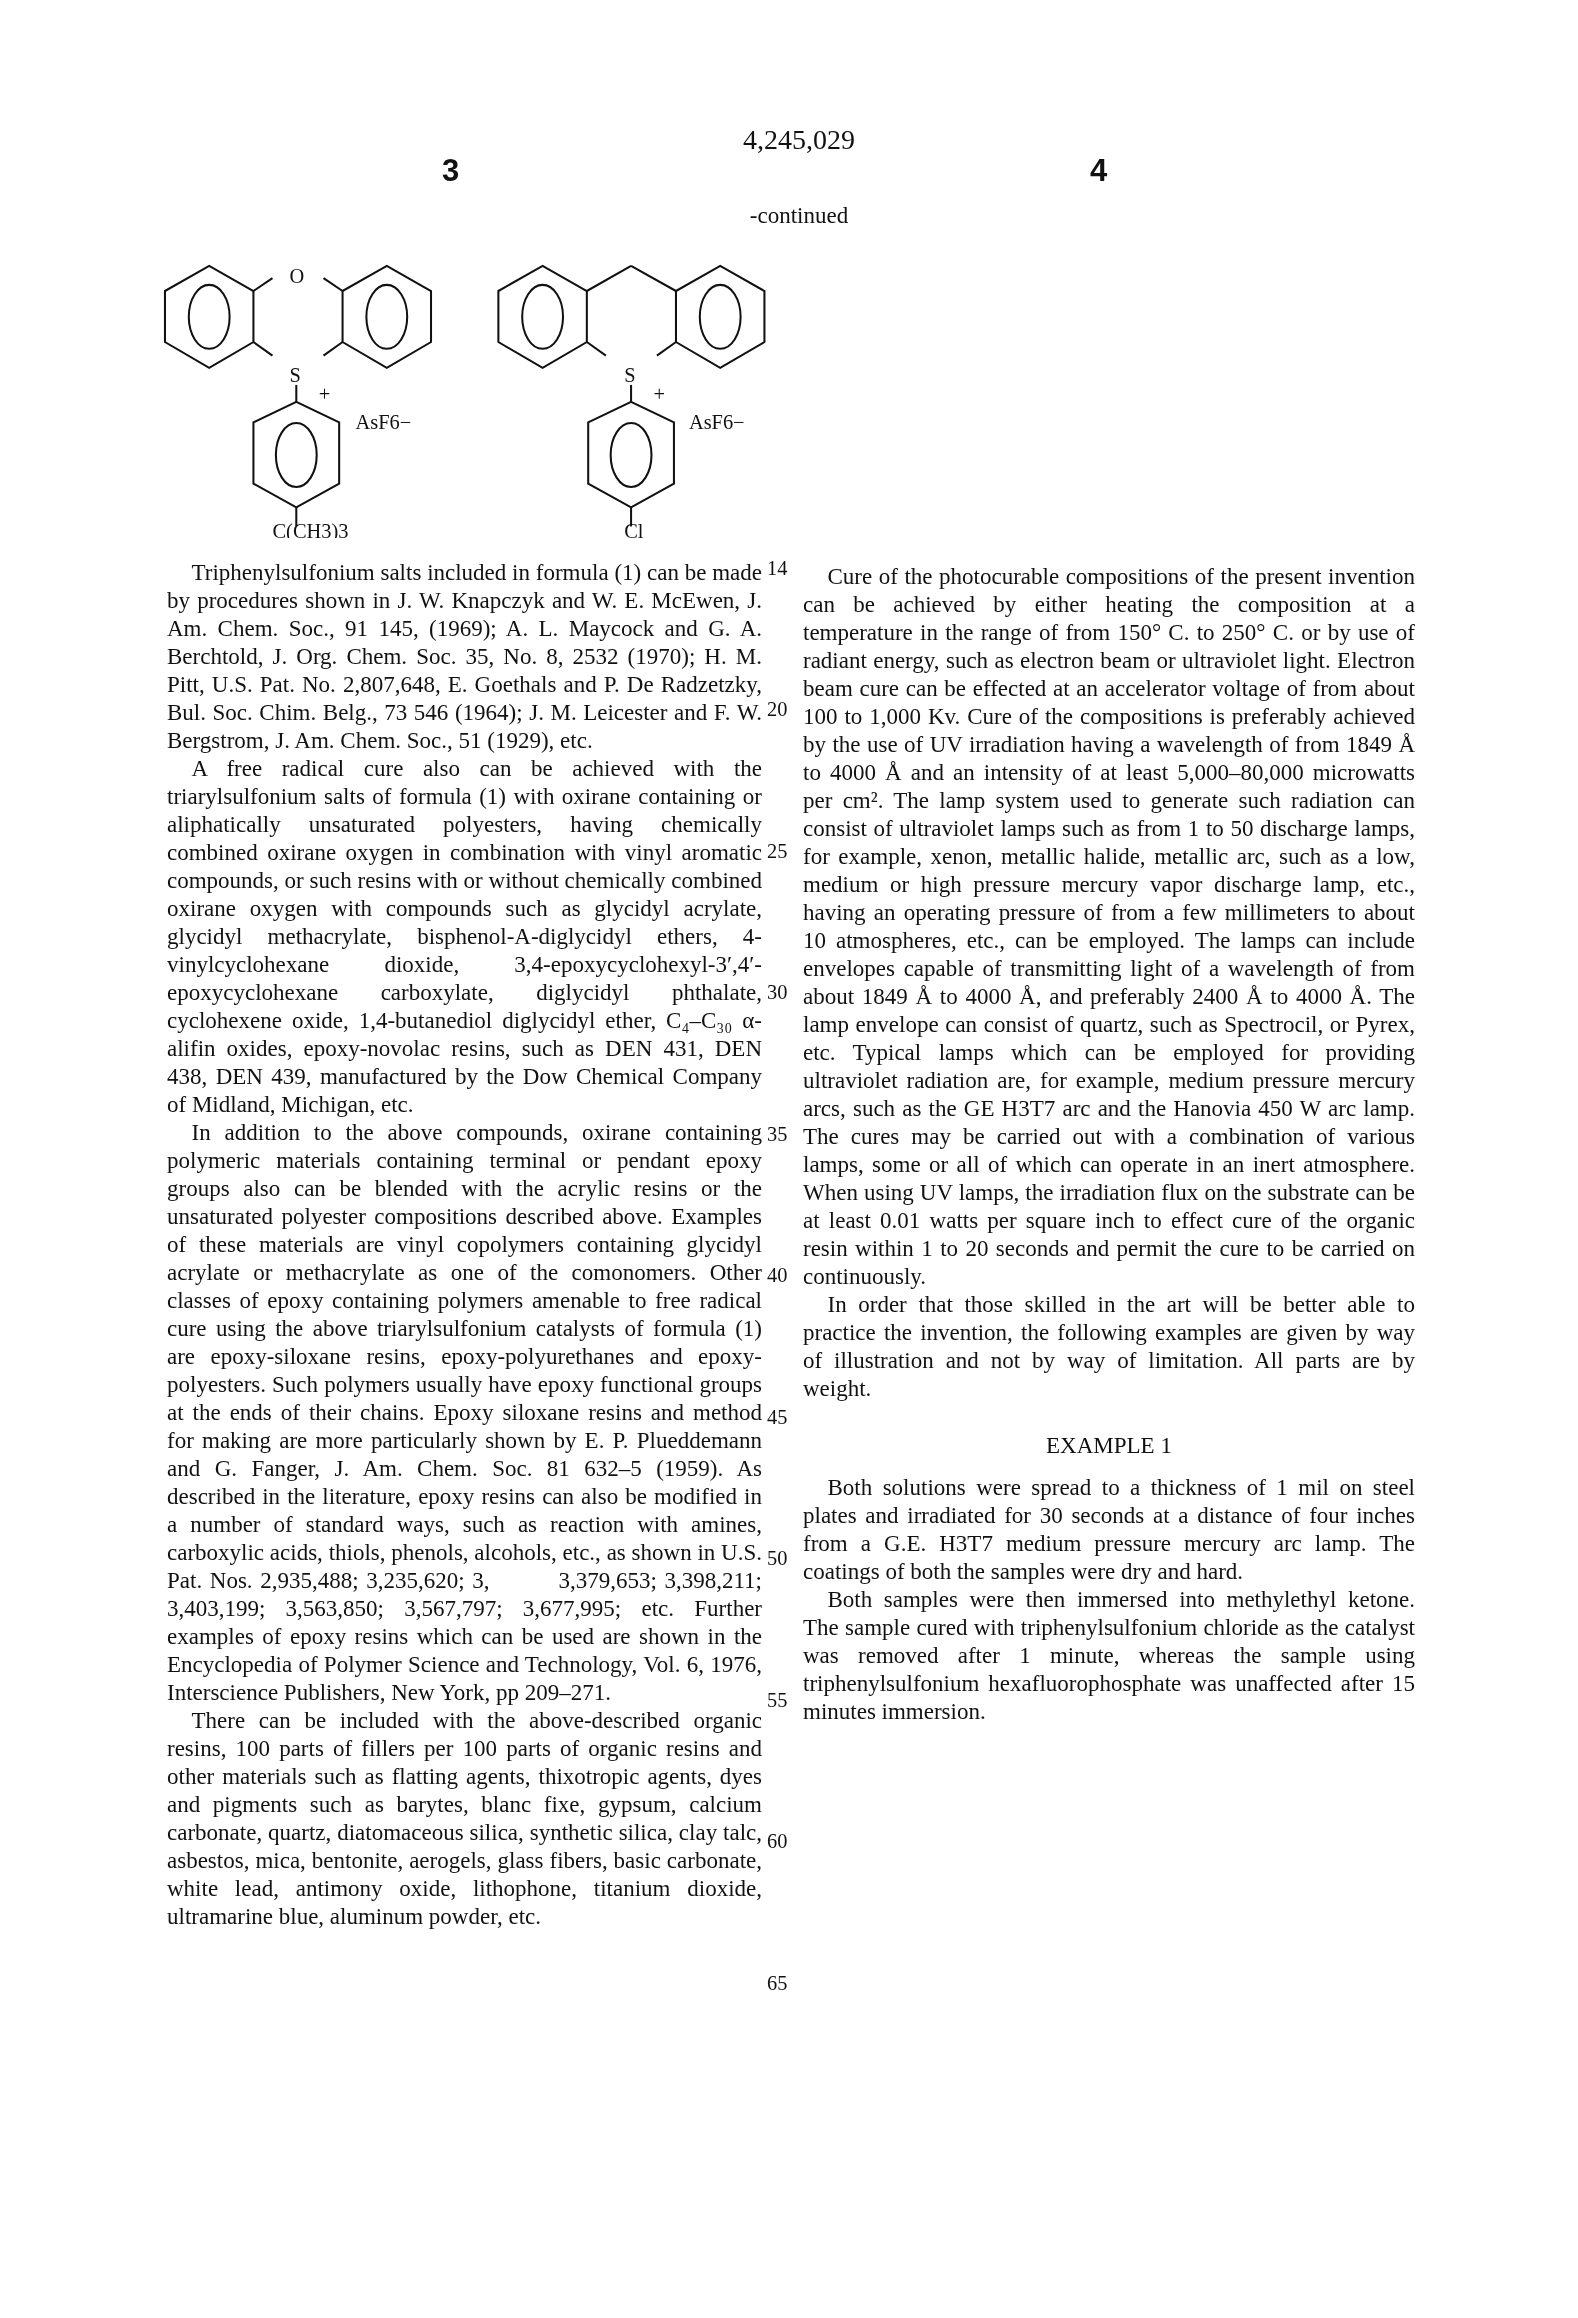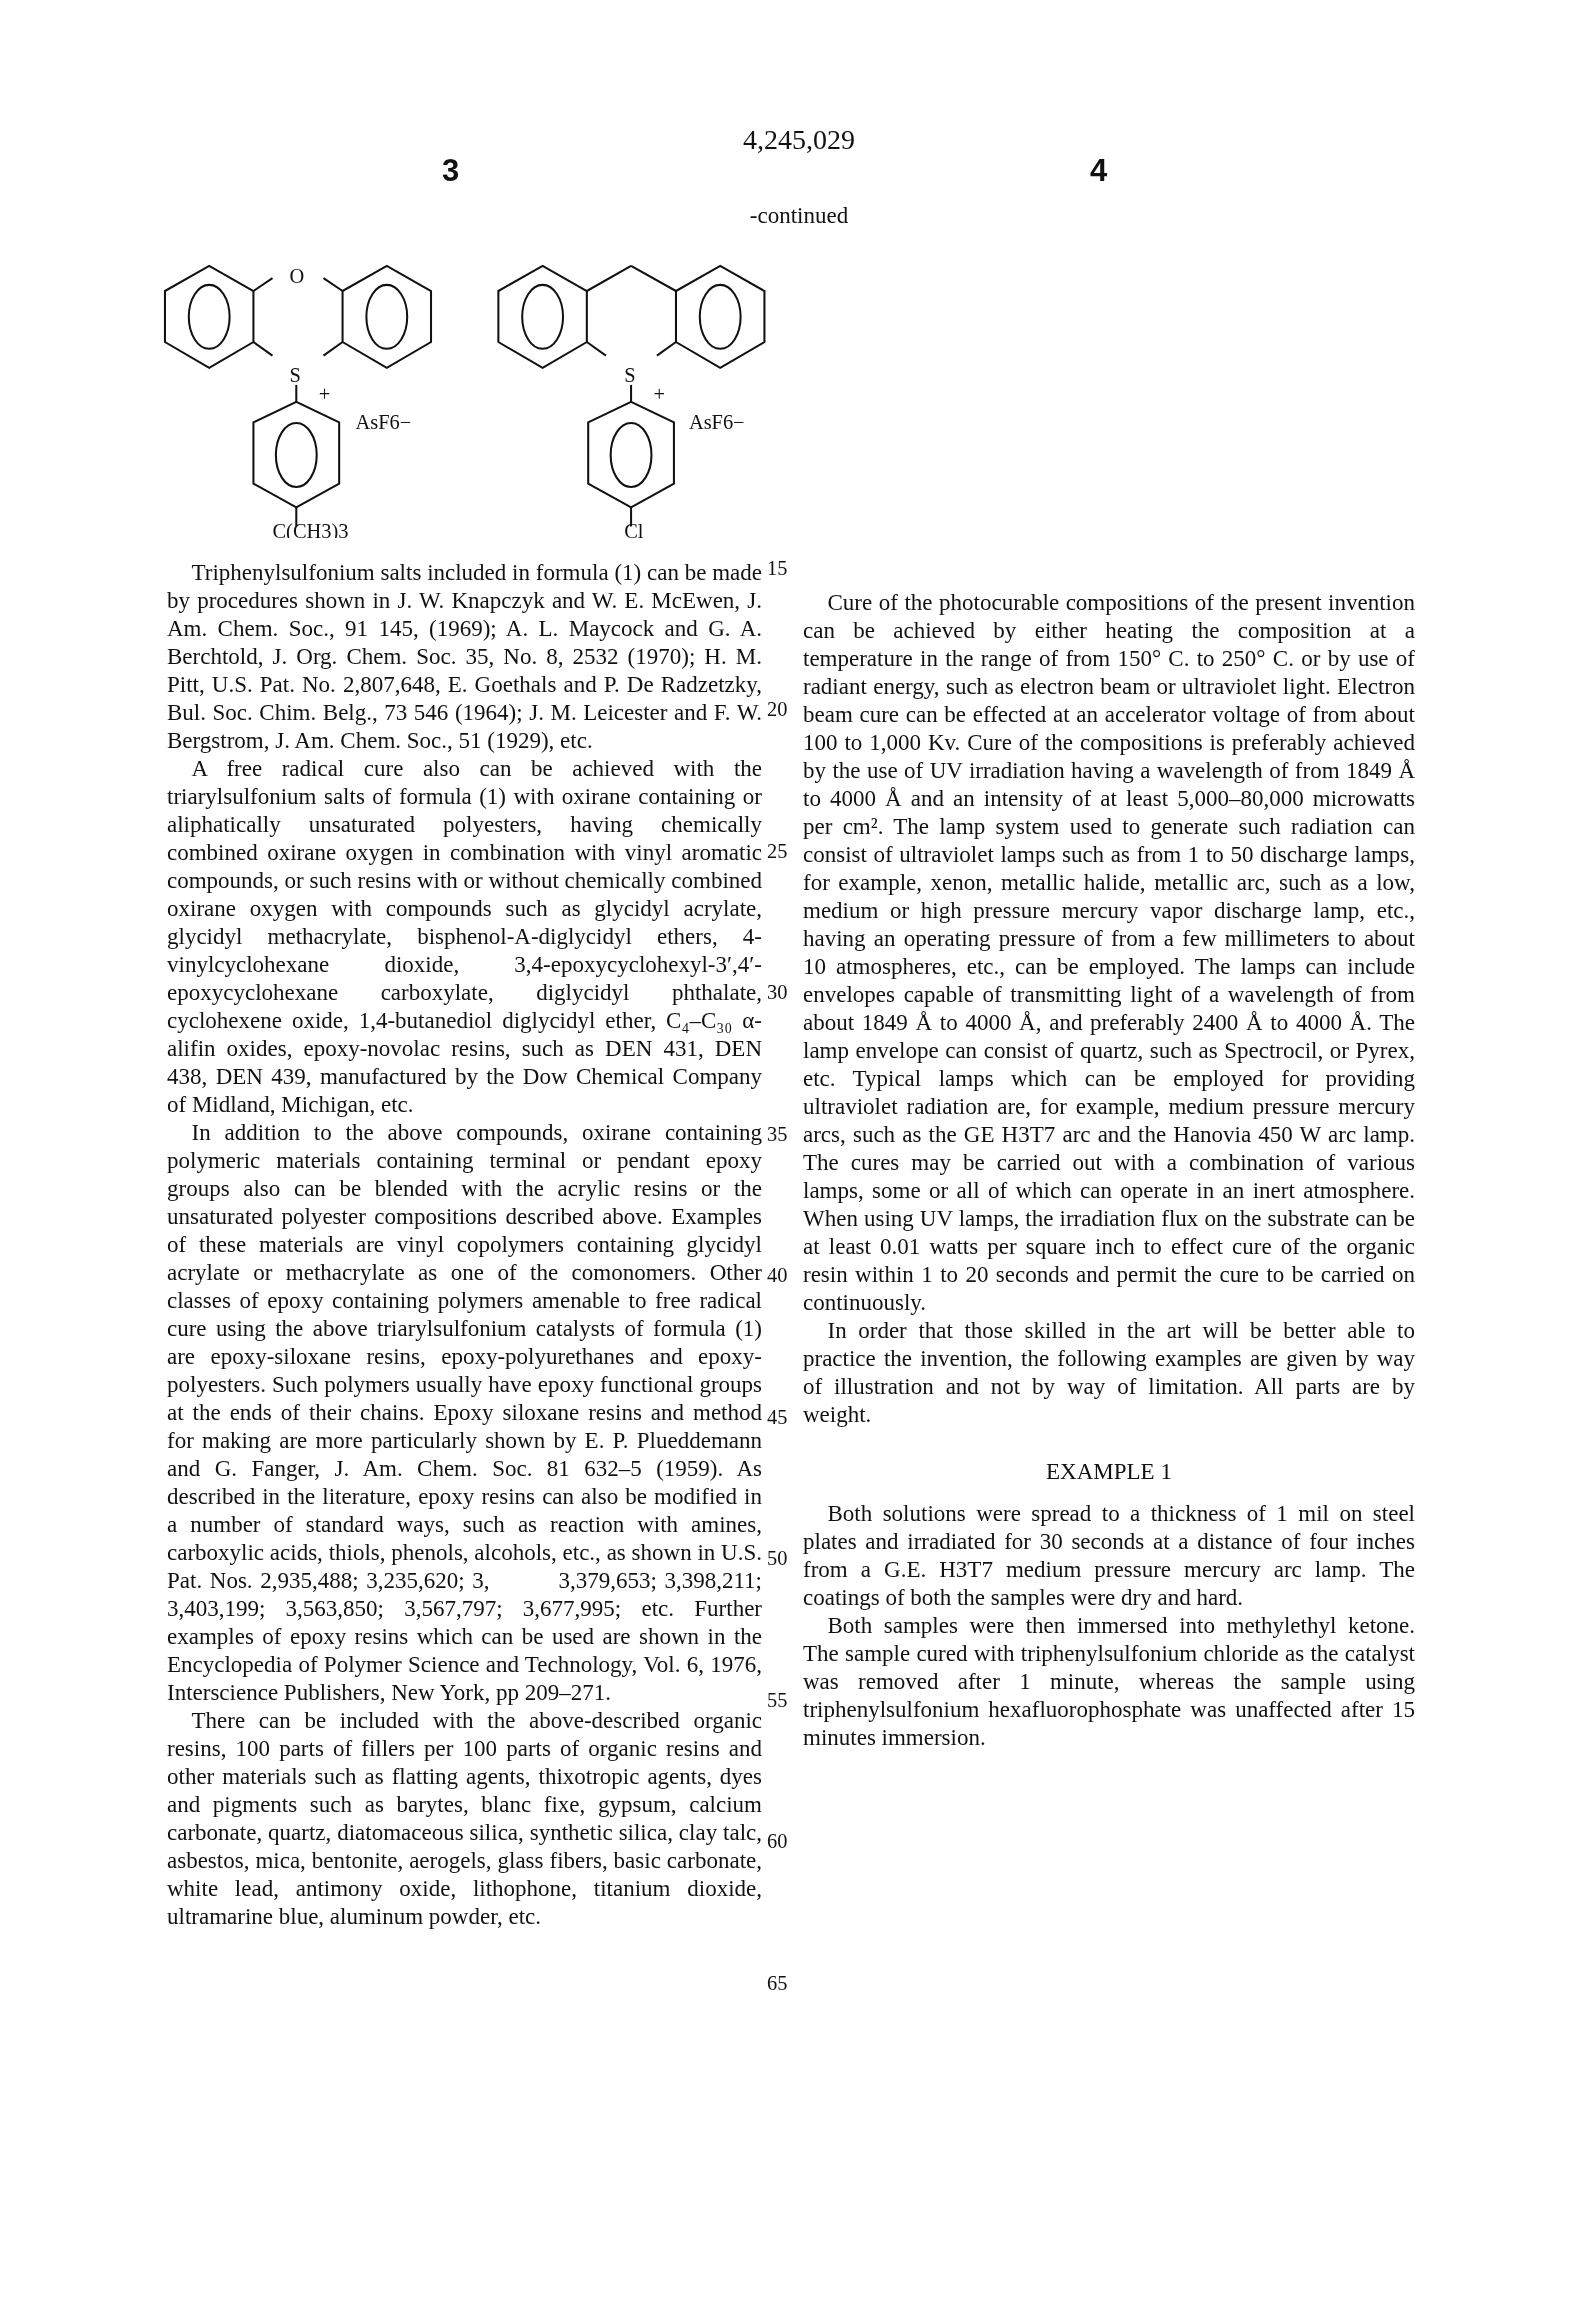--- a/index.html
+++ b/index.html
@@ -25,21 +25,21 @@
   }
   #structures { position: absolute; left: 150px; top: 225px; width: 626px; height: 313px; }
   #structures svg { width: 100%; height: 100%; }
   #structures text { font-family: "Liberation Serif", "DejaVu Serif", serif; font-size: 30px; fill: #111; }
 
   .col {
     position: absolute; font-size: 23px; line-height: 28px;
     text-align: justify; hyphens: none;
   }
   #col-left { left: 167px; top: 559px; width: 595px; }
-  #col-right { left: 803px; top: 563px; width: 612px; margin-top: 26px; }
+  #col-right { left: 803px; top: 563px; width: 612px; }
   .col p { margin: 0; text-indent: 24.5px; }
   .col .heading { text-align: center; text-indent: 0; margin: 29px 0 13.6px 0; }
 
   .line-num {
     position: absolute; font-size: 20.4px; line-height: 1;
     left: 767px; width: 30px; text-align: left;
   }
 </style>
 </head>
 <body>
@@ -102,21 +102,21 @@
     <text x="302" y="300">AsF6−</text>
     <text x="180" y="460">C(CH3)3</text>
 
     <text x="697" y="230">S</text>
     <text x="740" y="258">+</text>
     <text x="792" y="300">AsF6−</text>
     <text x="697" y="460">Cl</text>
   </svg>
 </div>
 
-<div class="line-num" style="top:558px">15</div>
+<div class="line-num" style="top:558px">14</div>
 <div class="line-num" style="top:699px">20</div>
 <div class="line-num" style="top:841px">25</div>
 <div class="line-num" style="top:982px">30</div>
 <div class="line-num" style="top:1124px">35</div>
 <div class="line-num" style="top:1265px">40</div>
 <div class="line-num" style="top:1407px">45</div>
 <div class="line-num" style="top:1548px">50</div>
 <div class="line-num" style="top:1690px">55</div>
 <div class="line-num" style="top:1831px">60</div>
 <div class="line-num" style="top:1973px">65</div>

